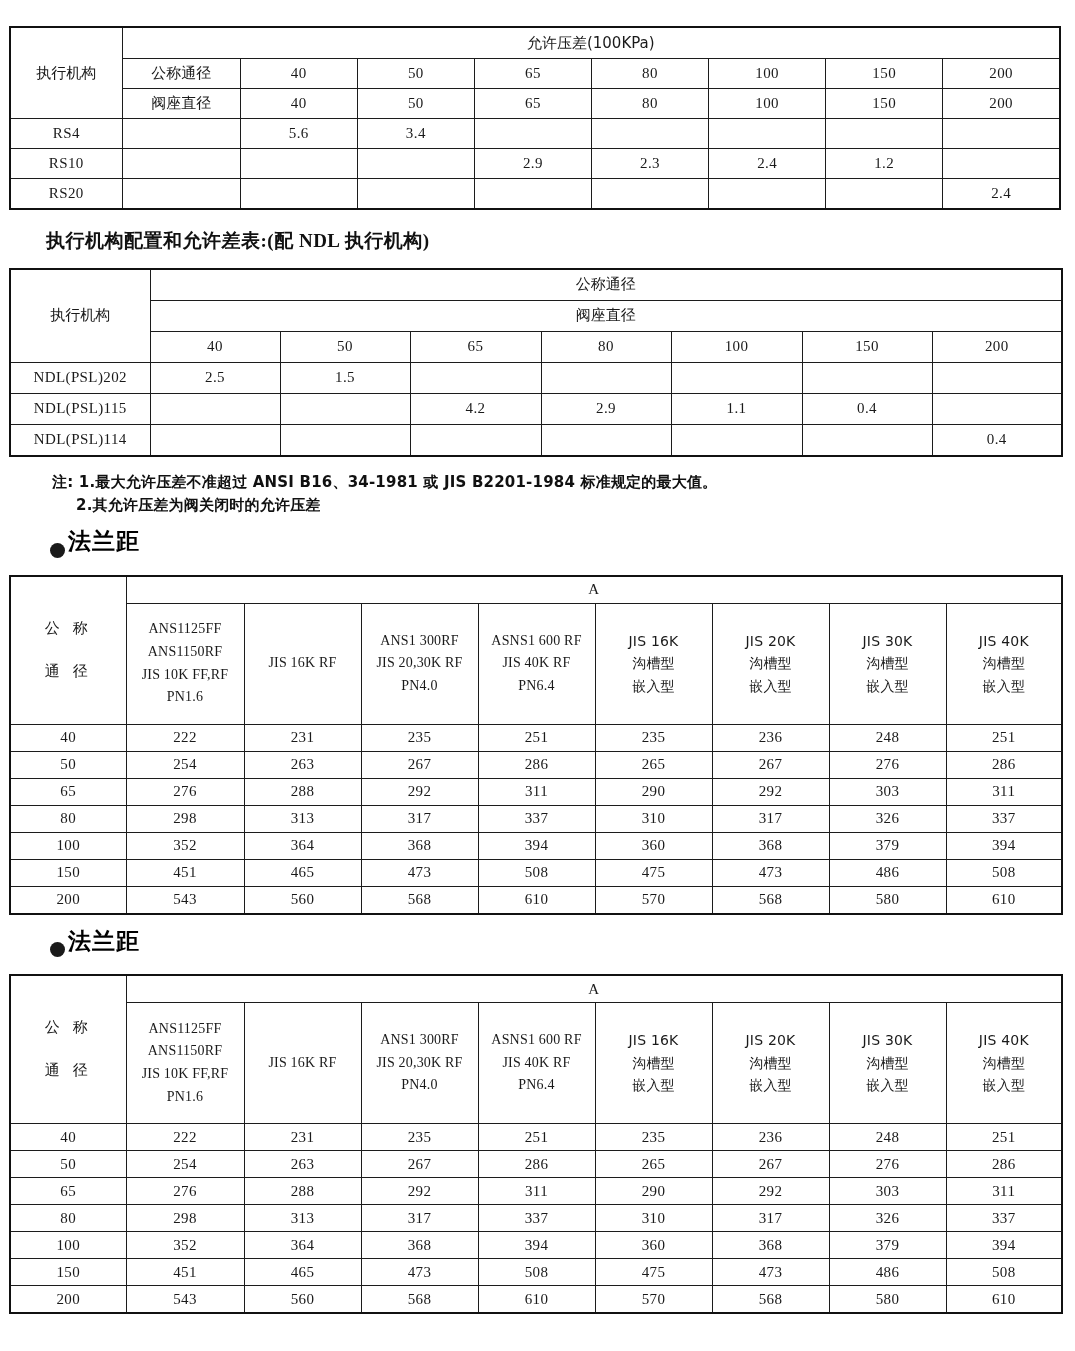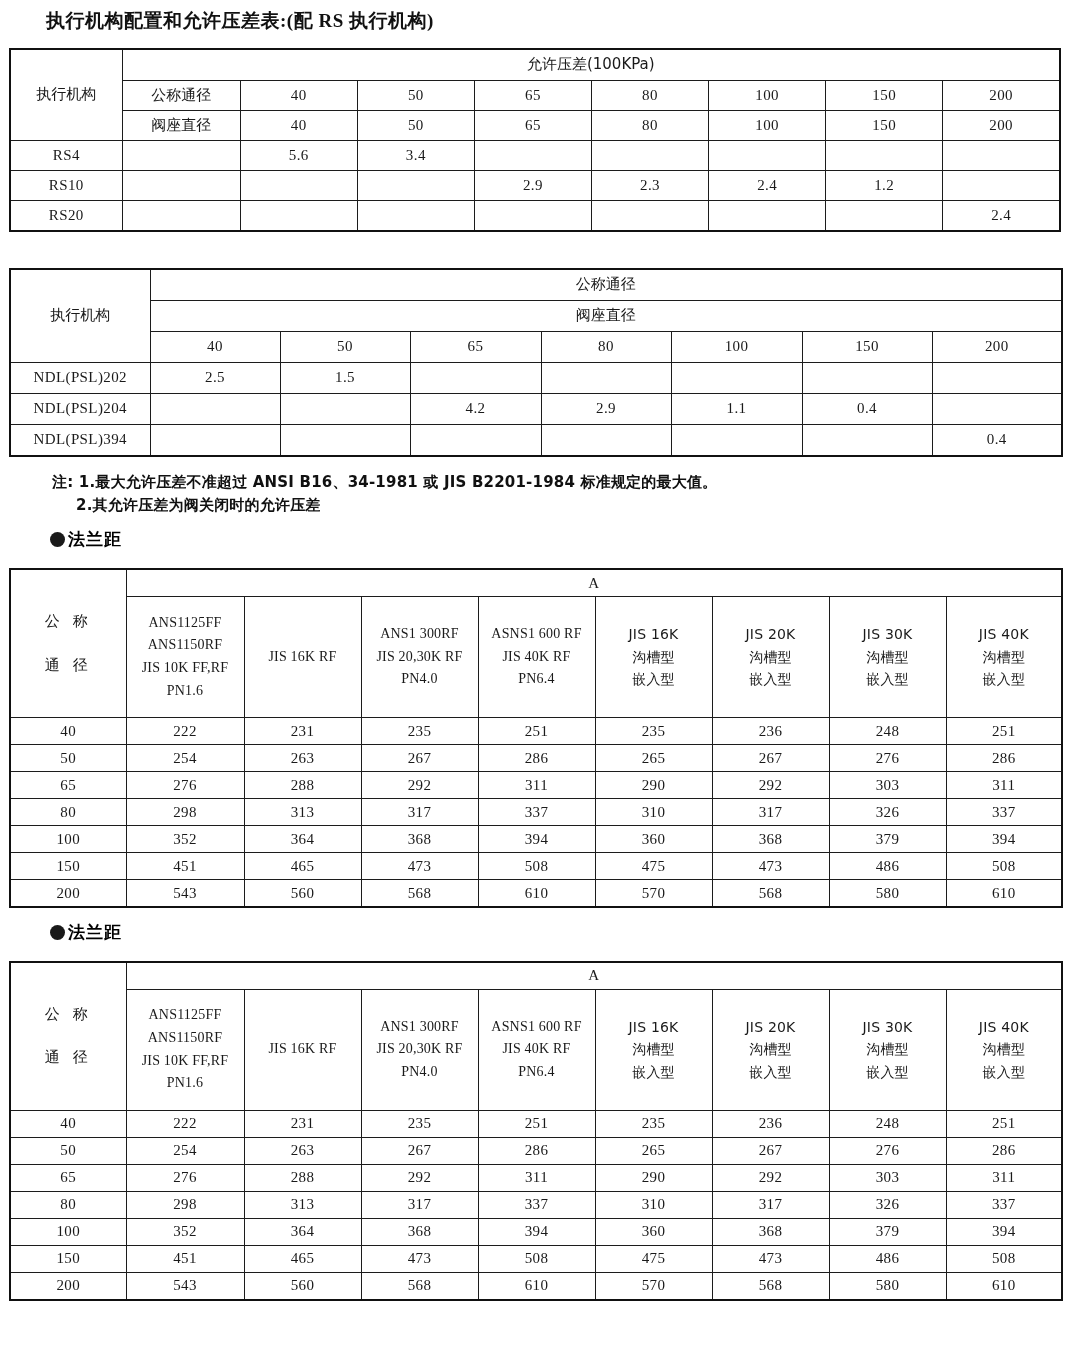--- a/index.html
+++ b/index.html
@@ -30,30 +30,30 @@
     font-size: 19px;
     font-weight: 600;
     letter-spacing: .5px;
     margin: 0;
     padding-left: 38px;
     line-height: 1.15;
     color: #111;
   }
 
   .bullet-title {
-    font-family: Liberation Serif, serif;
-    font-size: 17px;
+    font-family: Liberation Mono, monospace;
+    font-size: 23px;
     font-weight: 700;
     padding-left: 42px;
     margin: 0;
     line-height: 1.1;
     letter-spacing: 1px;
     color: #000;
     display: flex;
-    align-items: flex-start;
+    align-items: flex-end;
     gap: 3px;
   }
   .dot {
     display: inline-block;
     width: 15px;
     height: 15px;
     border-radius: 50%;
     background: #1a1a1a;
     flex: 0 0 auto;
     position: relative;
@@ -124,21 +124,20 @@
   }
   .notes .l2 { padding-left: 24px; }
 </style>
 </head>
 <body>
 
 <div class="page">
 
   <div class="gap-10"></div>
 
-  <div class="sec-title">执行机构配置和允许压差表:(配 RS 执行机构)</div>
 
   <div class="gap-16"></div>
 
   <table class="t1 outer-thick">
     <colgroup>
       <col style="width:112px">
       <col style="width:118px">
       <col style="width:117px">
       <col style="width:117px">
       <col style="width:117px">
@@ -204,20 +203,21 @@
         <td class="mono-num"></td>
         <td class="mono-num"></td>
         <td class="mono-num"></td>
         <td class="mono-num">2.4</td>
       </tr>
     </tbody>
   </table>
 
   <div class="gap-20"></div>
 
+  <div class="sec-title">执行机构配置和允许差表:(配 NDL 执行机构)</div>
 
   <div class="gap-16"></div>
 
   <table class="t2 outer-thick">
     <colgroup>
       <col style="width:140px">
       <col style="width:130px">
       <col style="width:130px">
       <col style="width:131px">
       <col style="width:130px">
@@ -247,31 +247,31 @@
         <td class="mono-num">NDL(PSL)202</td>
         <td class="mono-num">2.5</td>
         <td class="mono-num">1.5</td>
         <td class="mono-num"></td>
         <td class="mono-num"></td>
         <td class="mono-num"></td>
         <td class="mono-num"></td>
         <td class="mono-num"></td>
       </tr>
       <tr>
-        <td class="mono-num">NDL(PSL)204</td>
+        <td class="mono-num">NDL(PSL)115</td>
         <td class="mono-num"></td>
         <td class="mono-num"></td>
         <td class="mono-num">4.2</td>
         <td class="mono-num">2.9</td>
         <td class="mono-num">1.1</td>
         <td class="mono-num">0.4</td>
         <td class="mono-num"></td>
       </tr>
       <tr>
-        <td class="mono-num">NDL(PSL)394</td>
+        <td class="mono-num">NDL(PSL)114</td>
         <td class="mono-num"></td>
         <td class="mono-num"></td>
         <td class="mono-num"></td>
         <td class="mono-num"></td>
         <td class="mono-num"></td>
         <td class="mono-num"></td>
         <td class="mono-num">0.4</td>
       </tr>
     </tbody>
   </table>

